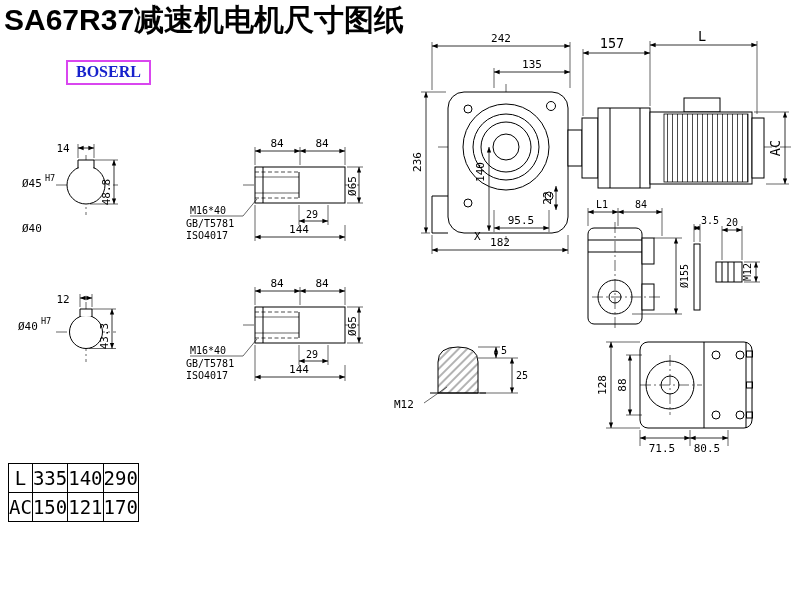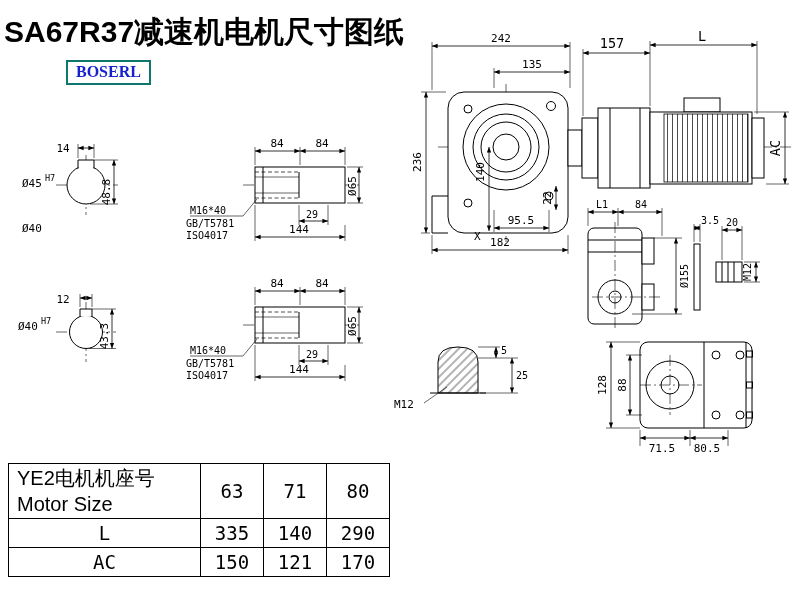--- a/index.html
+++ b/index.html
@@ -1,19 +1,19 @@
 <!DOCTYPE html>
 <html><head>
 <meta charset="utf-8">
 <style>
   * { margin:0; padding:0; box-sizing:border-box; }
   html,body { width:800px; height:609px; background:#fff; overflow:hidden; }
   body { position:relative; font-family:"Liberation Sans", sans-serif; color:#000; }
-  .title { position:absolute; left:4px; top:0px; font-size:30px; font-weight:700; letter-spacing:0; white-space:nowrap;margin-top:12px; }
-  .badge { position:absolute; left:66px; top:60px; border:2px solid #0f766e; color:#1722cc; font-size:16px; font-weight:600; padding:1px 8px 2px; font-family:"Liberation Serif", serif; background:#fff; }
+  .title { position:absolute; left:4px; top:0px; font-size:30px; font-weight:700; letter-spacing:0; white-space:nowrap; }
+  .badge { position:absolute; left:66px; top:60px; border:2px solid #d946ef; color:#1722cc; font-size:16px; font-weight:600; padding:1px 8px 2px; font-family:"Liberation Serif", serif; background:#fff; }
   svg.draw { position:absolute; left:0; top:0; }
   svg text { font-family:"DejaVu Sans Mono","Liberation Mono",monospace; fill:#000; }
   .t { font-size:11px; } .t2 { font-size:10px; } .t3 { font-size:13.5px; }
   .s { stroke:#000; stroke-width:1; fill:none; }
   .sf { stroke:#000; stroke-width:1; fill:#fff; }
   .e { stroke:#000; stroke-width:.6; fill:none; }
   .c { stroke:#000; stroke-width:.6; fill:none; stroke-dasharray:11 3 2 3; }
   .h { stroke:#000; stroke-width:.7; fill:none; stroke-dasharray:4 2.5; }
   .d { stroke:#000; stroke-width:.8; fill:none; marker-start:url(#ar); marker-end:url(#ar); }
   table.spec { position:absolute; left:8px; top:463px; border-collapse:collapse; table-layout:fixed; }
@@ -373,29 +373,20 @@
       <text class="t" x="707" y="452" text-anchor="middle">80.5</text>
     </g>
   </g>
 </svg>
 
 <div class="title">SA67R37减速机电机尺寸图纸</div>
 <div class="badge"><span>BOSERL</span></div>
 
 <table class="spec">
   <tbody>
-  <tr style="height:55px;">
-    <td class="hd" style="width:192px;">
-      <div>YE2电机机座号</div>
-      <div>Motor Size</div>
-    </td>
-    <td style="width:63px;">63</td>
-    <td style="width:63px;">71</td>
-    <td style="width:63px;">80</td>
-  </tr>
   <tr style="height:29px;">
     <td>L</td>
     <td>335</td>
     <td>140</td>
     <td>290</td>
   </tr>
   <tr style="height:29px;">
     <td>AC</td>
     <td>150</td>
     <td>121</td>

